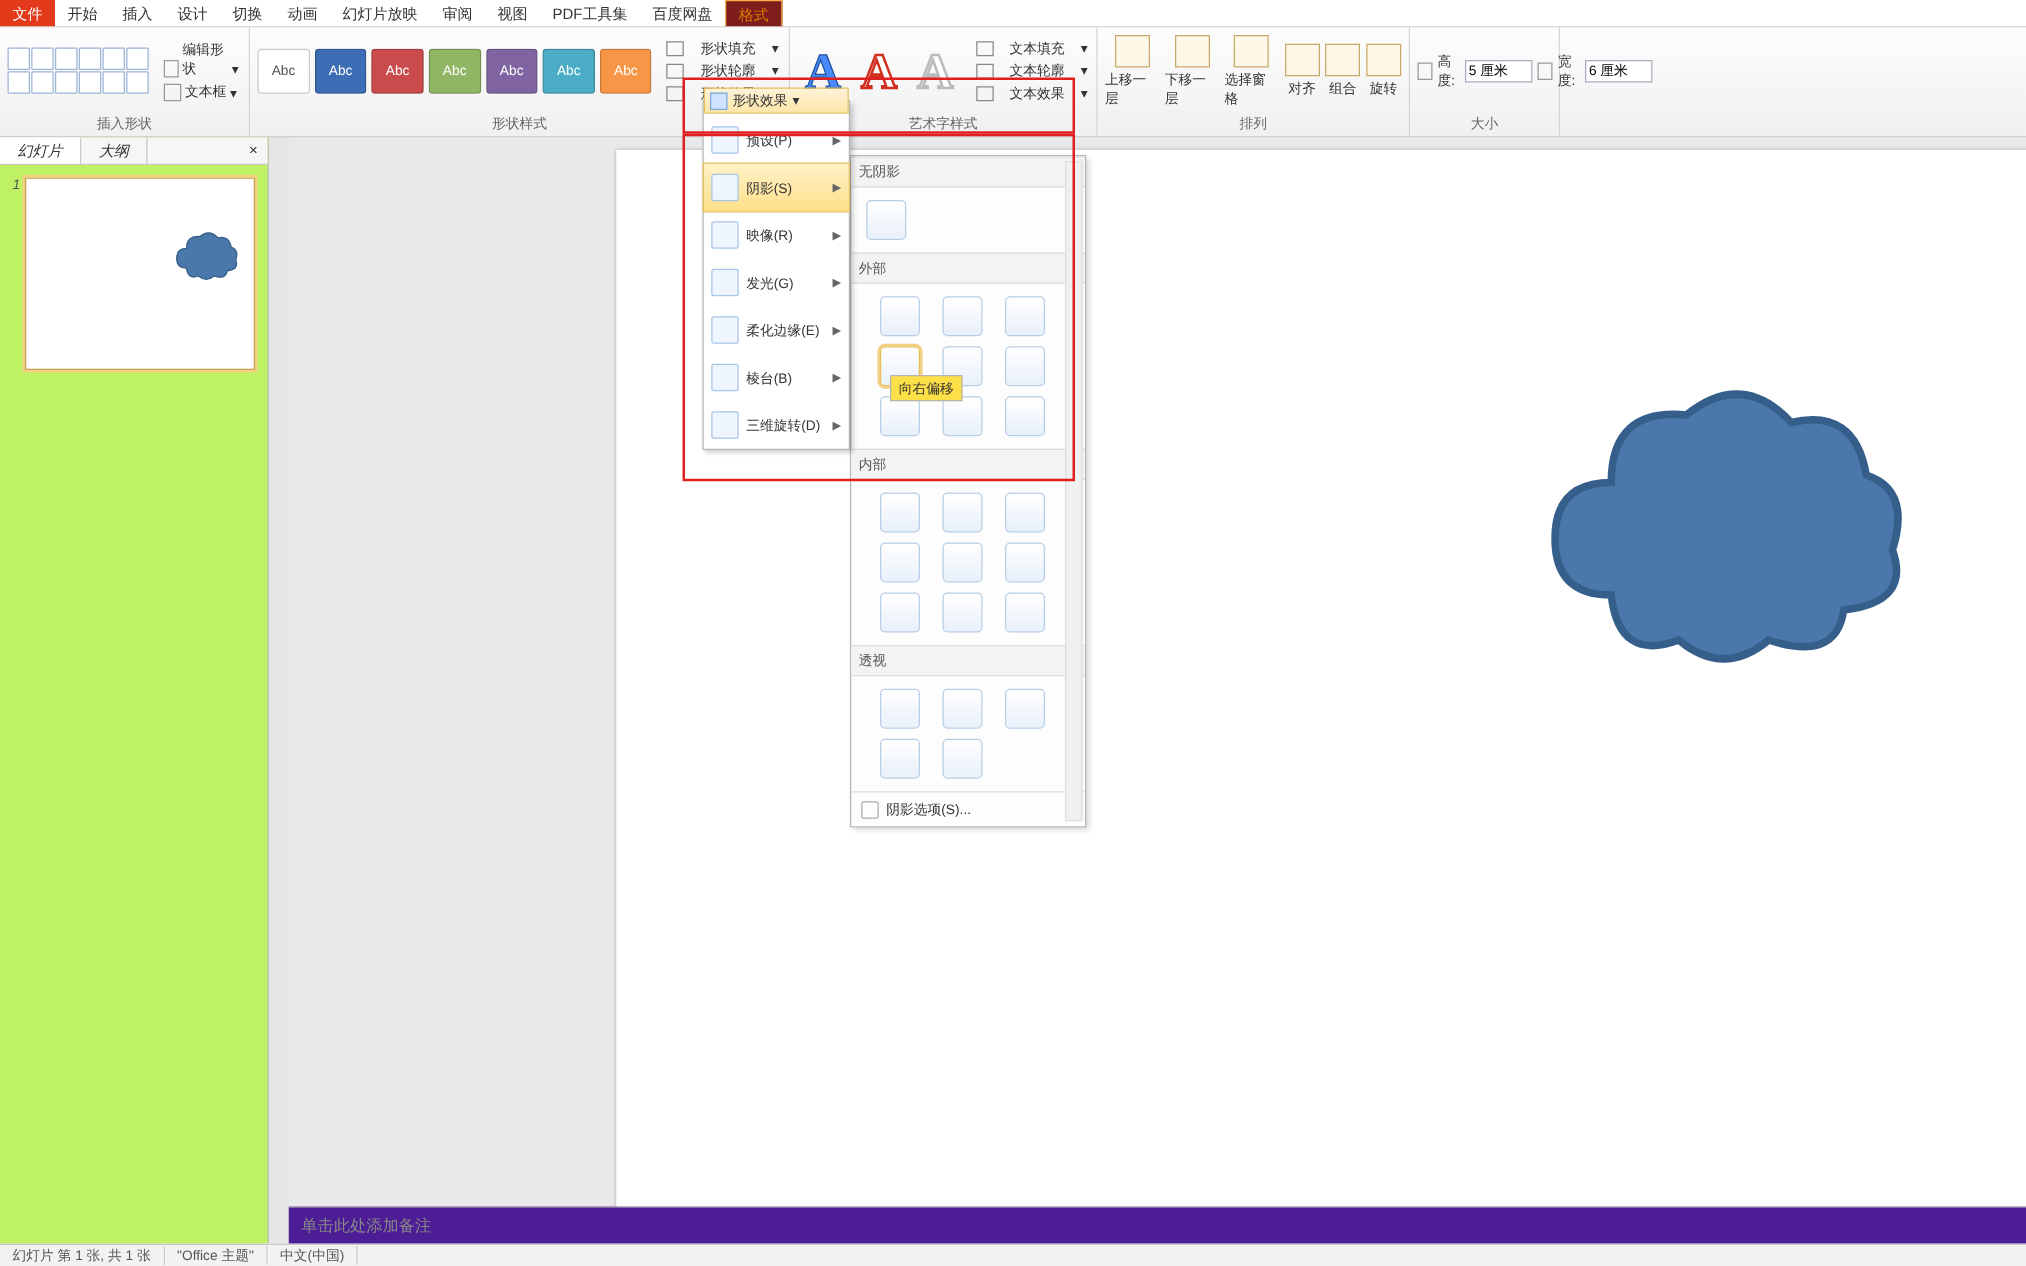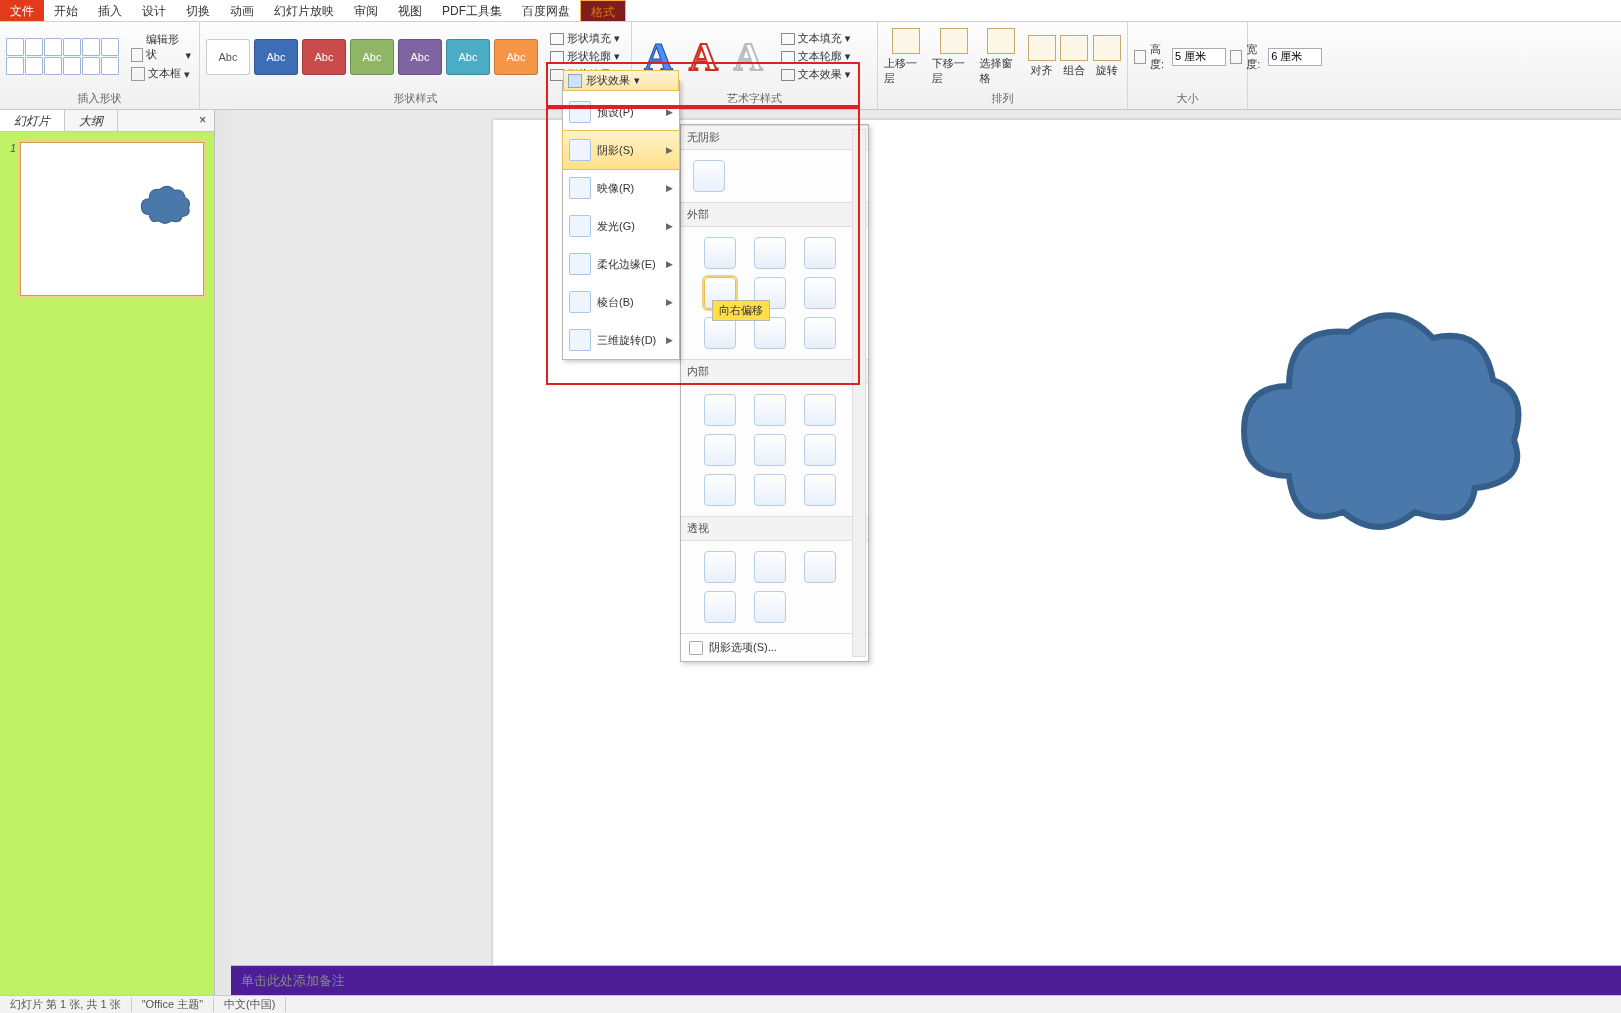--- a/index.html
+++ b/index.html
@@ -21,21 +21,21 @@
 .shape-grid { display:grid; grid-template-columns:repeat(6,18px); grid-auto-rows:18px; gap:1px; }
 .shape-grid div { border:1px solid #9db5d6; background:#fff; border-radius:1px; }
 .ig-side { display:flex; flex-direction:column; gap:2px; margin-left:6px; font-size:11px; }
 .ig-side div { display:flex; align-items:flex-end; gap:3px; padding:1px 2px; }
 .ig-side .ico { width:14px; height:14px; border:1px solid #999; }
 
 
 .swatch { width:44px; height:36px; border-radius:3px; display:flex; align-items:center; justify-content:center; color:#fff; font-size:11px; border:1px solid rgba(0,0,0,0.2); }
 .swatch.outline { color:#555; background:#fff; }
 .sstack { display:flex; flex-direction:column; gap:1px; font-size:11px; margin-left:6px; }
-.sstack div { display:flex; align-items:center; gap:3px; padding:1px 2px; white-space:nowrap; }
+.sstack div { display:flex; align-items:center; gap:13px; padding:1px 2px; white-space:nowrap; }
 .sstack .ico { width:14px; height:12px; border:1px solid #888; }
 
 
 .wa { font-family:Georgia,serif; font-size:40px; font-weight:bold; padding:0 6px; }
 .wa.blue { color:#4a8cff; -webkit-text-stroke:1px #1a4f9c; }
 .wa.red  { color:#fff; -webkit-text-stroke:2px #d03020; }
 .wa.gray { color:#fff; -webkit-text-stroke:2px #bbb; }
 
 
 .arrange { display:flex; gap:8px; }

